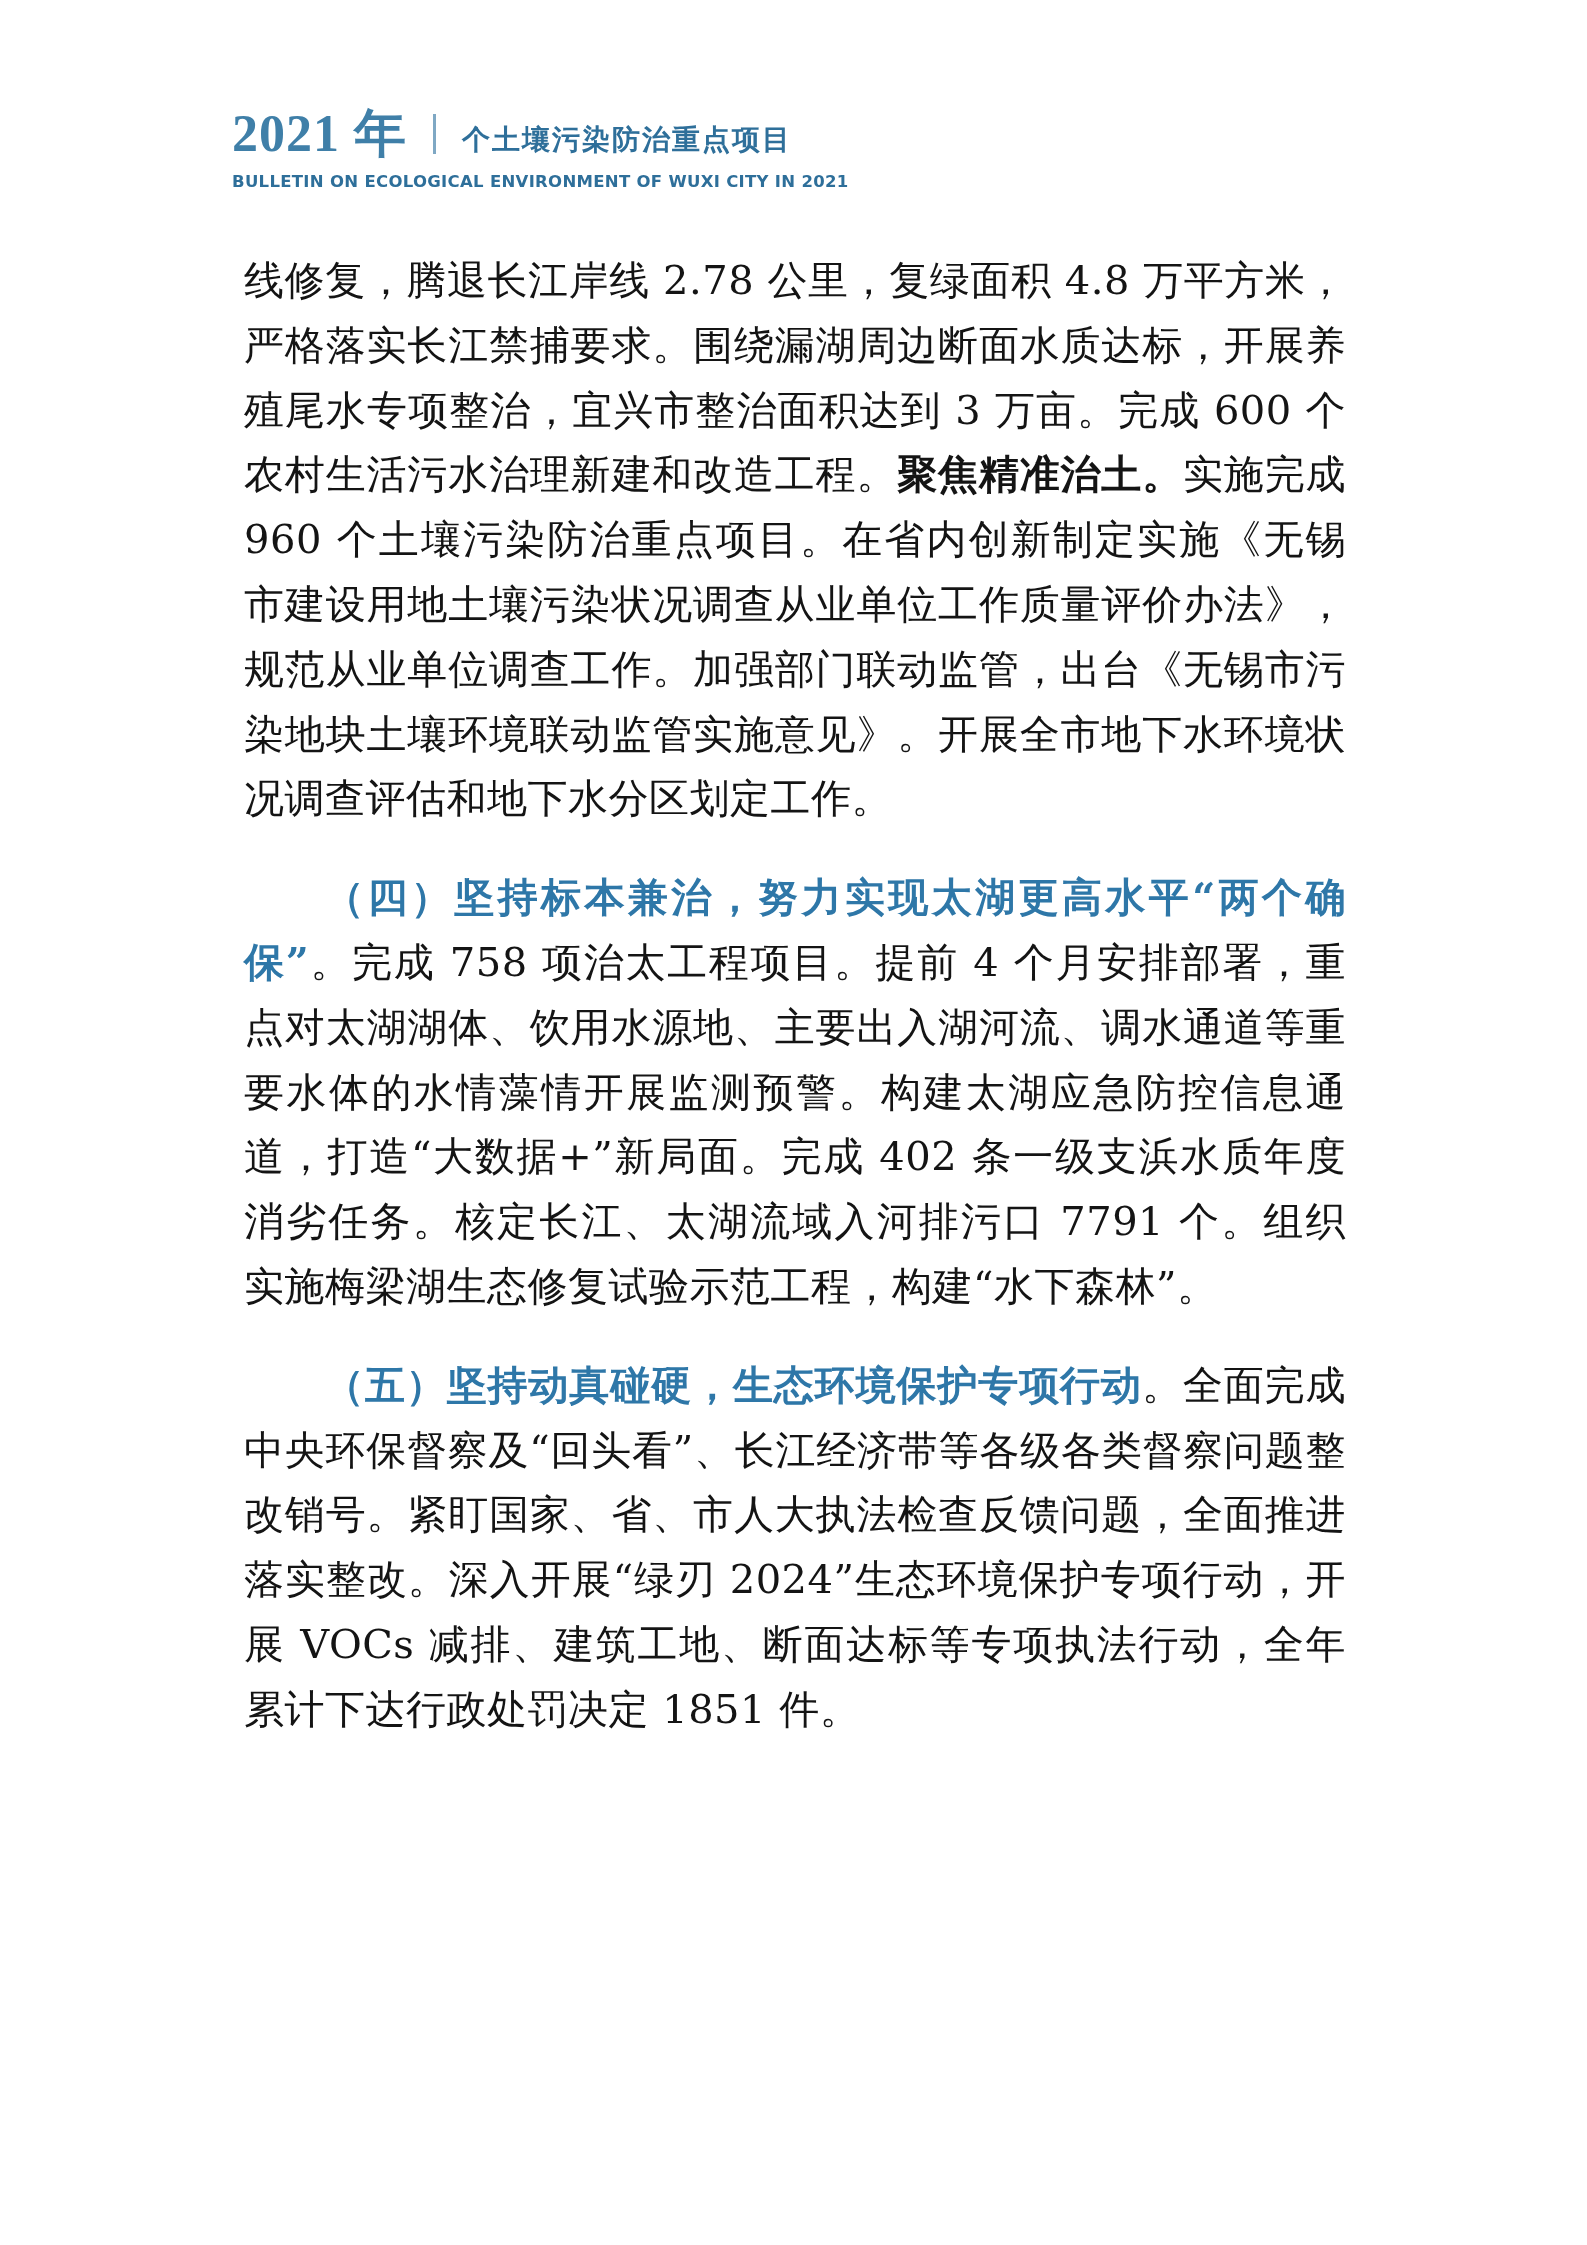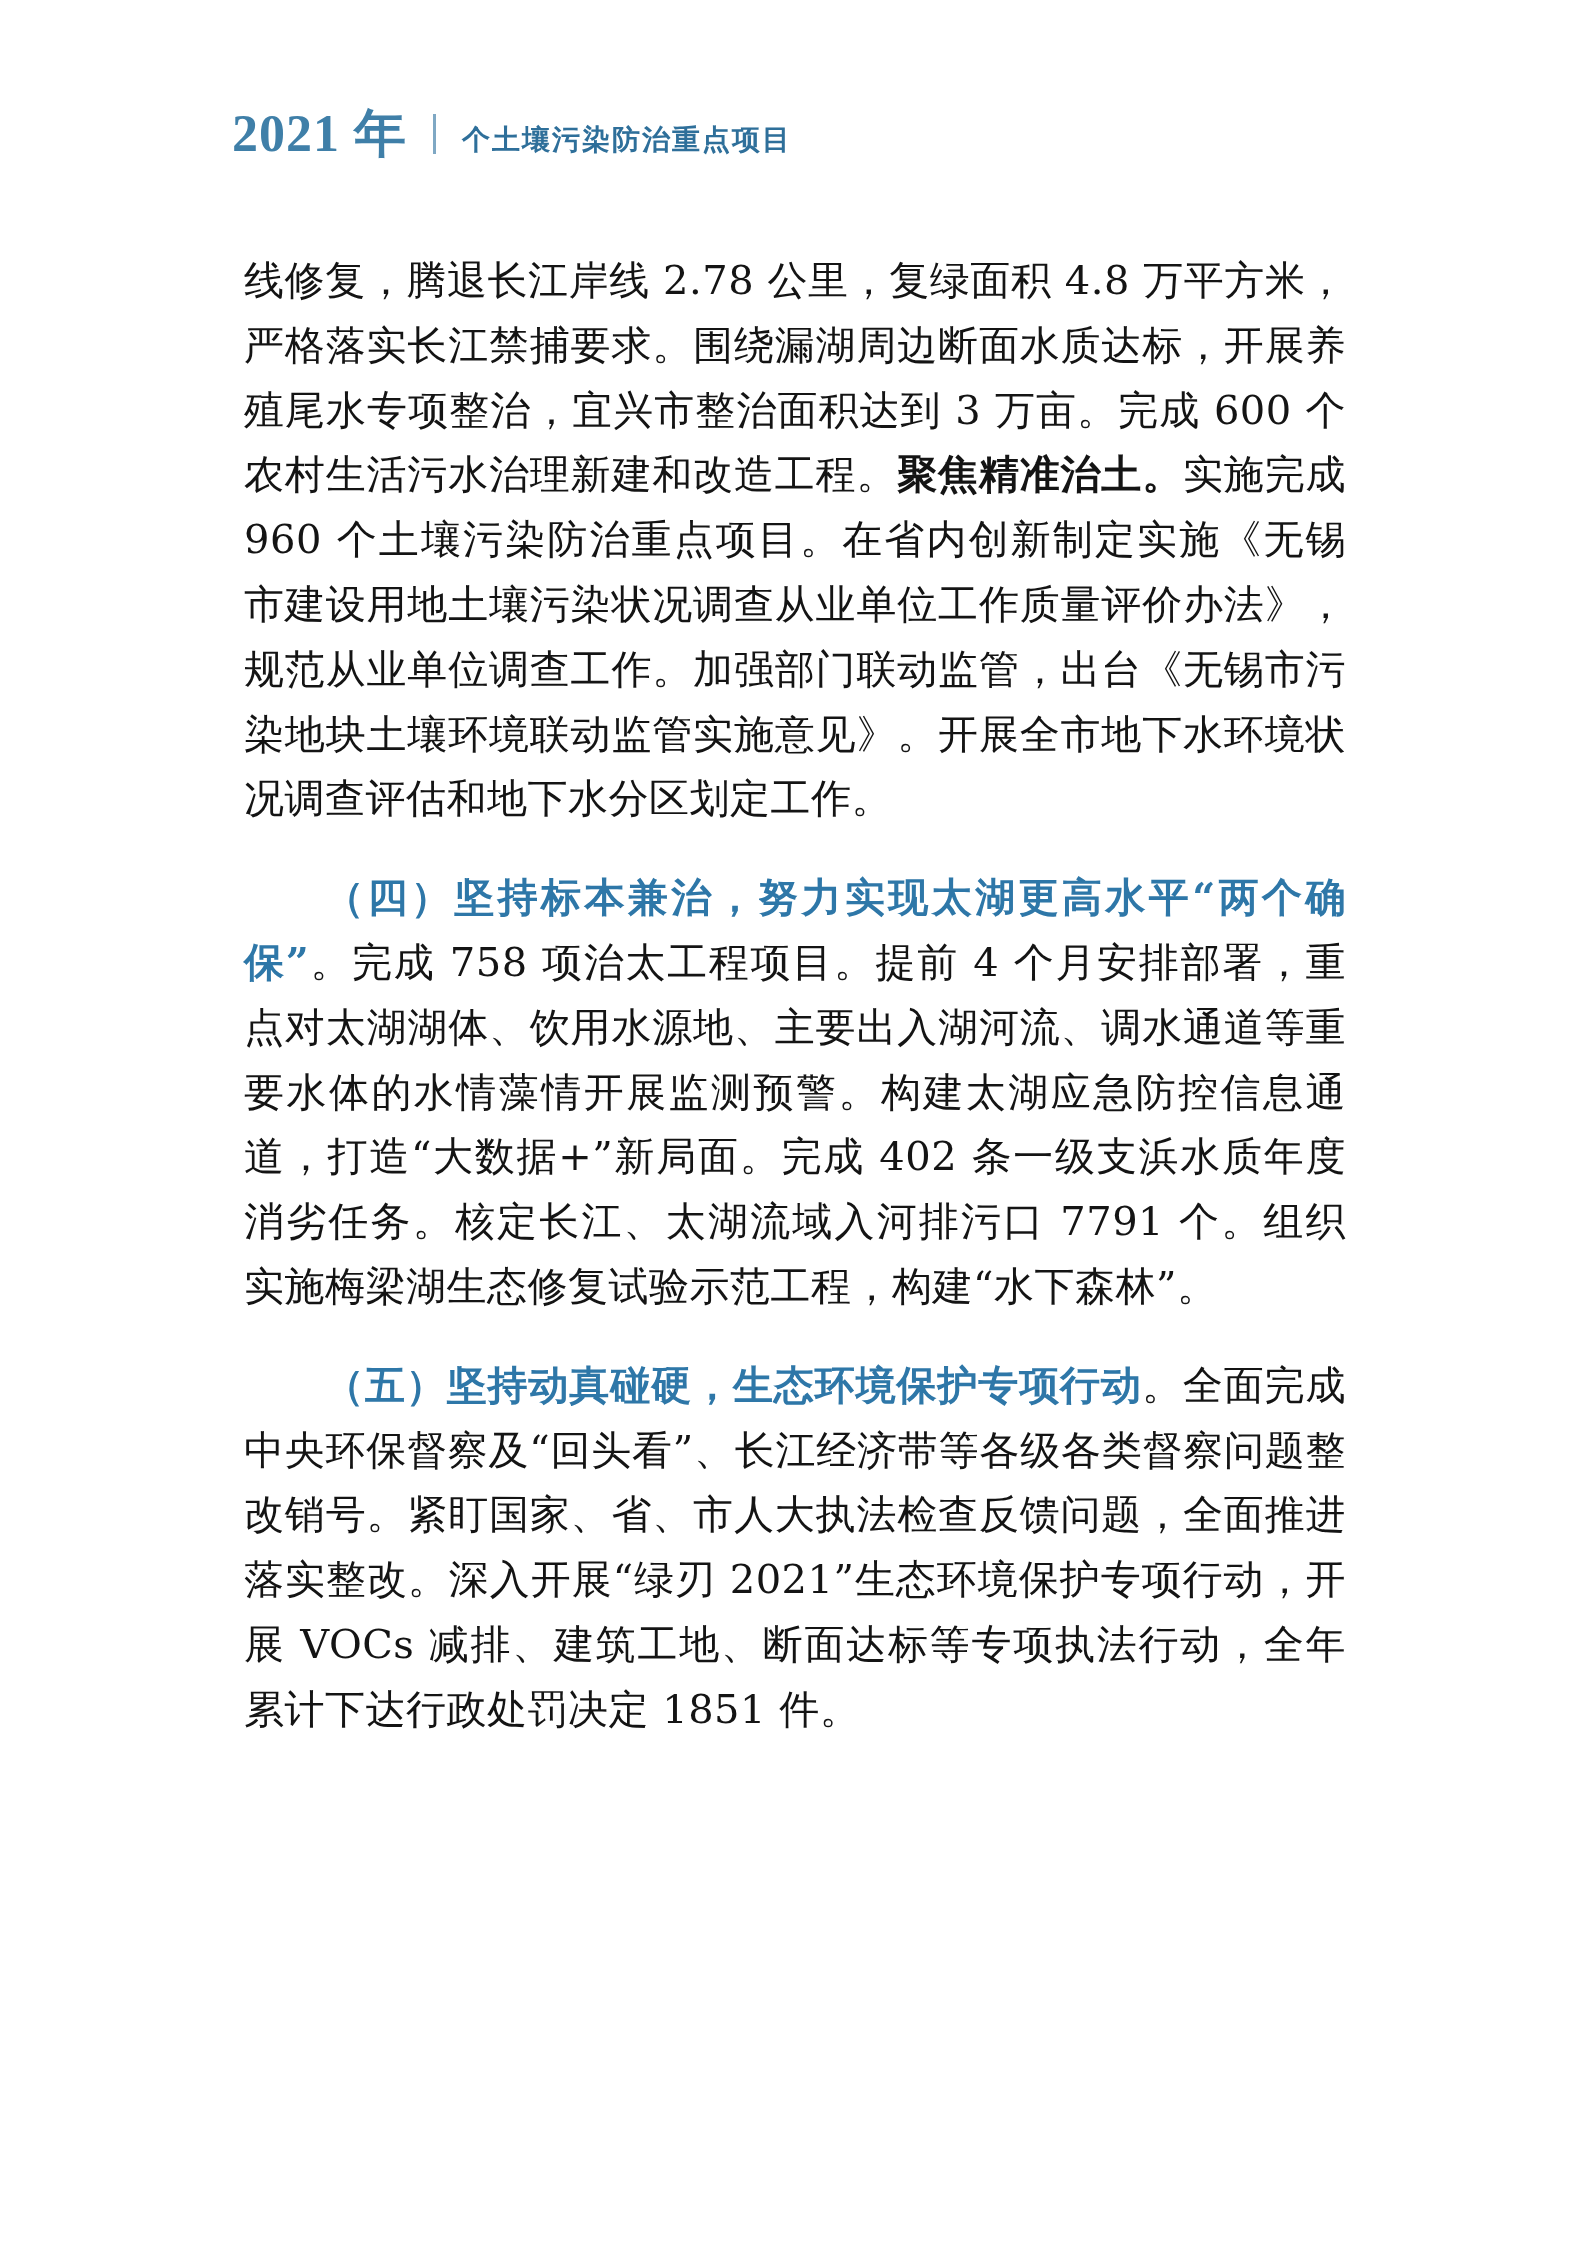--- a/index.html
+++ b/index.html
@@ -110,26 +110,27 @@
 <body>
 
 <div class="page">
 
   <div class="header">
     <div class="header-row">
       <div class="header-year">2021 年</div>
       <div class="header-sep"></div>
       <div class="header-title">个土壤污染防治重点项目</div>
     </div>
+    <div class="header-sub">BULLETIN ON ECOLOGICAL ENVIRONMENT OF WUXI CITY IN 2021</div>
   </div>
 
   <div class="content">
 
     <p class="para"><span>线修复，腾退长江岸线 2.78 公里，复绿面积 4.8 万平方米，严格落实长江禁捕要求。围绕漏湖周边断面水质达标，开展养殖尾水专项整治，宜兴市整治面积达到 3 万亩。完成 600 个农村生活污水治理新建和改造工程。</span><span class="bold">聚焦精准治土。</span><span>实施完成 960 个土壤污染防治重点项目。在省内创新制定实施《无锡市建设用地土壤污染状况调查从业单位工作质量评价办法》，规范从业单位调查工作。加强部门联动监管，出台《无锡市污染地块土壤环境联动监管实施意见》。开展全市地下水环境状况调查评估和地下水分区划定工作。</span></p>
 
     <p class="para indent"><span class="heading-blue">（四）坚持标本兼治，努力实现太湖更高水平“两个确保”</span><span>。完成 758 项治太工程项目。提前 4 个月安排部署，重点对太湖湖体、饮用水源地、主要出入湖河流、调水通道等重要水体的水情藻情开展监测预警。构建太湖应急防控信息通道，打造“大数据+”新局面。完成 402 条一级支浜水质年度消劣任务。核定长江、太湖流域入河排污口 7791 个。组织实施梅梁湖生态修复试验示范工程，构建“水下森林”。</span></p>
 
-    <p class="para indent"><span class="heading-blue">（五）坚持动真碰硬，生态环境保护专项行动</span><span>。全面完成中央环保督察及“回头看”、长江经济带等各级各类督察问题整改销号。紧盯国家、省、市人大执法检查反馈问题，全面推进落实整改。深入开展“绿刃 2021”生态环境保护专项行动，开展 VOCs 减排、建筑工地、断面达标等专项执法行动，全年累计下达行政处罚决定 1851 件。</span></p>
+    <p class="para indent"><span class="heading-blue">（五）坚持动真碰硬，生态环境保护专项行动</span><span>。全面完成中央环保督察及“回头看”、长江经济带等各级各类督察问题整改销号。紧盯国家、省、市人大执法检查反馈问题，全面推进落实整改。深入开展“绿刃 2024”生态环境保护专项行动，开展 VOCs 减排、建筑工地、断面达标等专项执法行动，全年累计下达行政处罚决定 1851 件。</span></p>
 
   </div>
 
 
 </div>
 
 </body></html>

